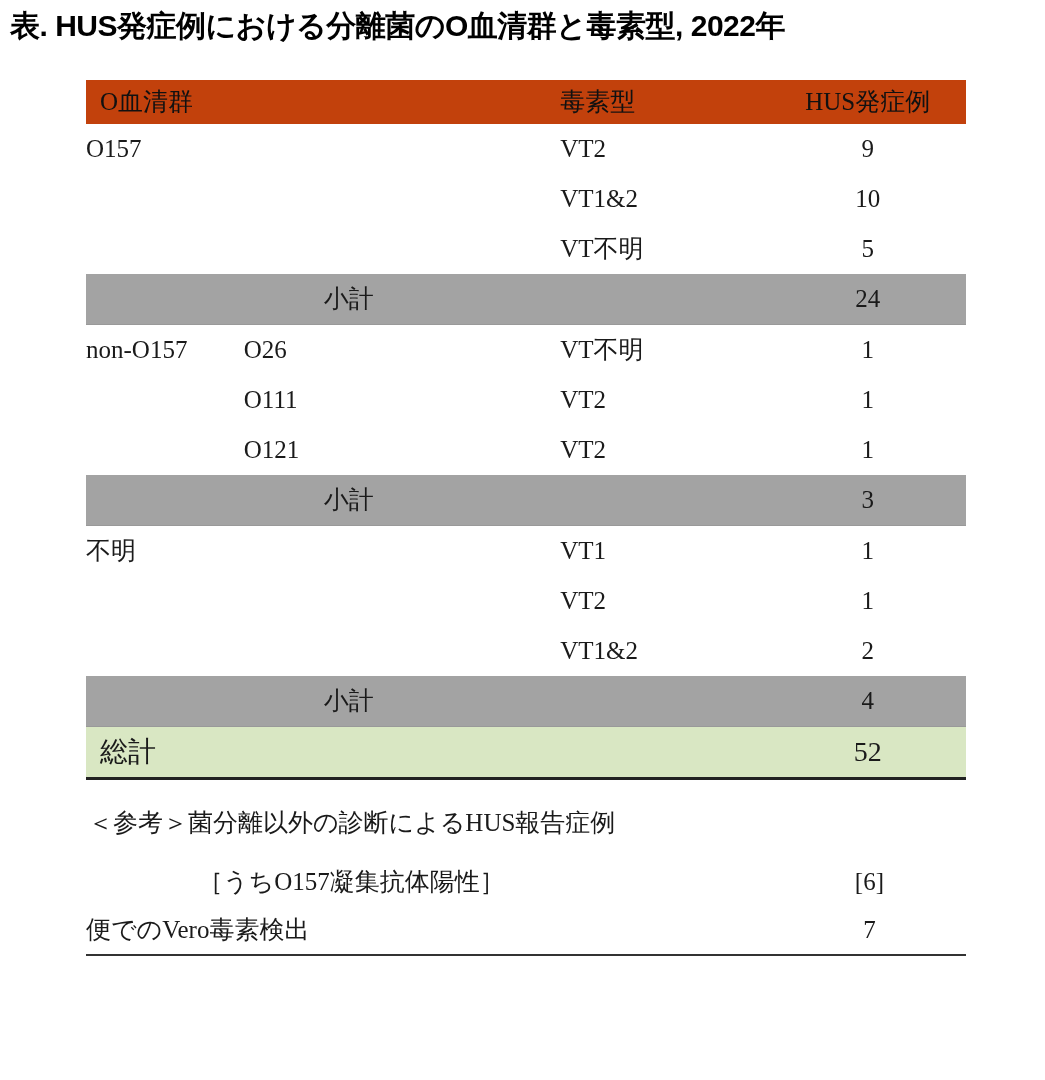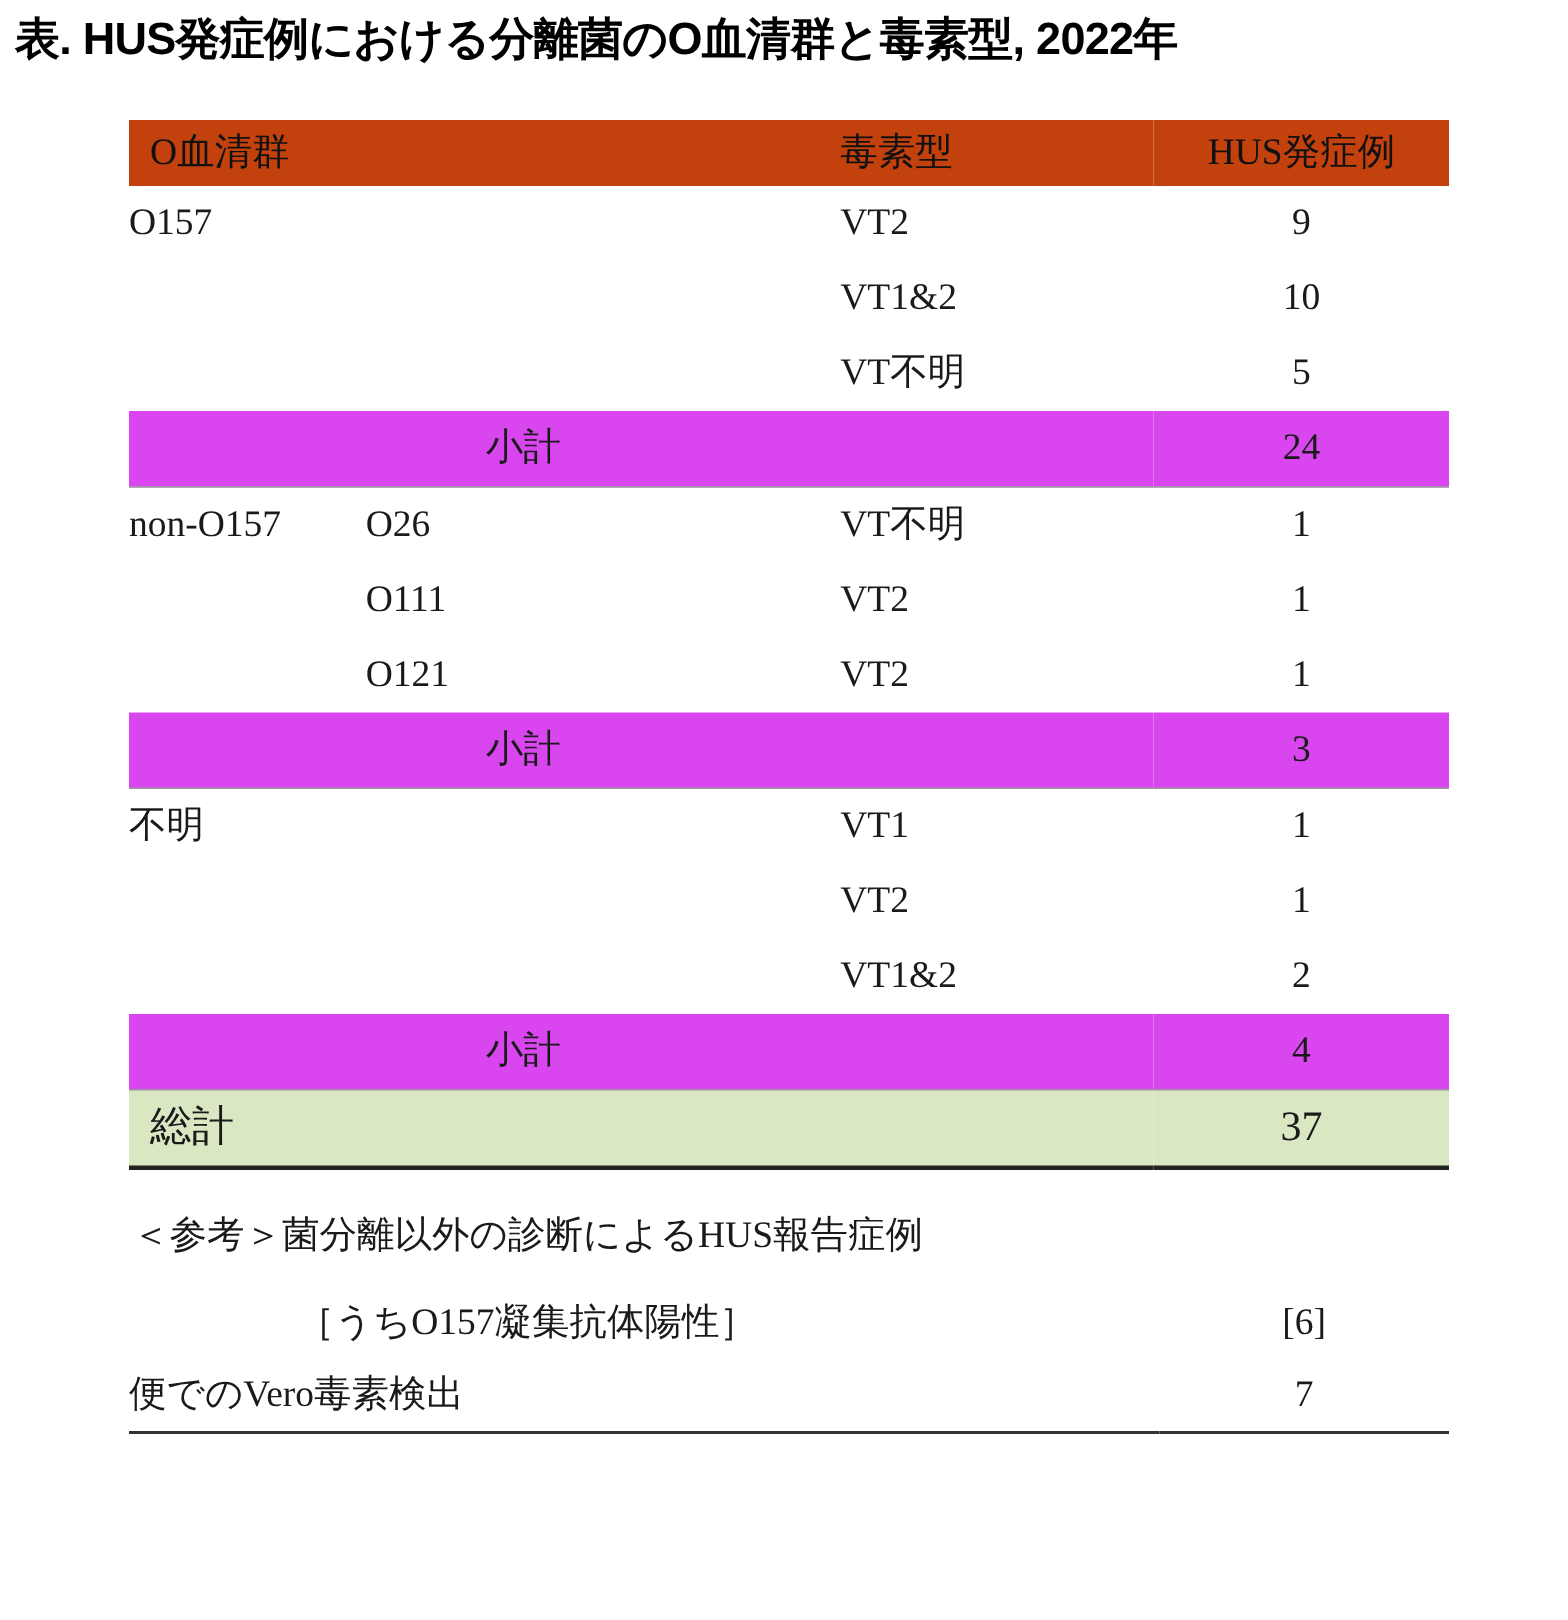--- a/index.html
+++ b/index.html
@@ -65,21 +65,21 @@
   .hdr-row th.c-sub  { width: 270px; }
   .hdr-row th.c-tox  { width: 230px; }
   .hdr-row th.c-num  { width: 220px; text-align: center; margin-top: 36px; }
 
   .c-sero { padding-left: 14px; width: 160px; }
   .c-sub  { width: 270px; padding-left: 0; }
   .c-tox  { width: 230px; }
   .c-num  { width: 220px; text-align: center; }
 
   tr.subtotal td {
-    background: #d946ef;
+    background: #a3a3a3;
   }
   tr.subtotal td.c-sub {
     padding-left: 80px;
   }
   tr.grand td {
     background: #d9e7c3;
     font-size: 28px;
   }
   tr.grand td.c-sero {
     padding-left: 14px;
@@ -248,21 +248,21 @@
         <td class="c-sero"></td>
         <td class="c-sub">小計</td>
         <td class="c-tox"></td>
         <td class="c-num">4</td>
       </tr>
 
       <tr class="grand border-top-thin border-bot-thick">
         <td class="c-sero">総計</td>
         <td class="c-sub"></td>
         <td class="c-tox"></td>
-        <td class="c-num">37</td>
+        <td class="c-num">52</td>
       </tr>
 
     </tbody>
   </table>
 
   <div class="ref-note">＜参考＞菌分離以外の診断によるHUS報告症例</div>
 
   <table class="ref-table">
     <tbody>
       <tr>

